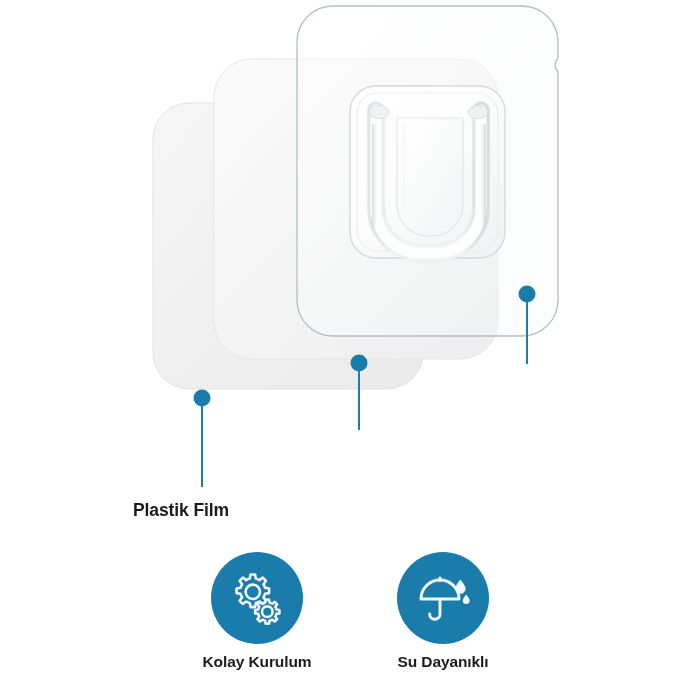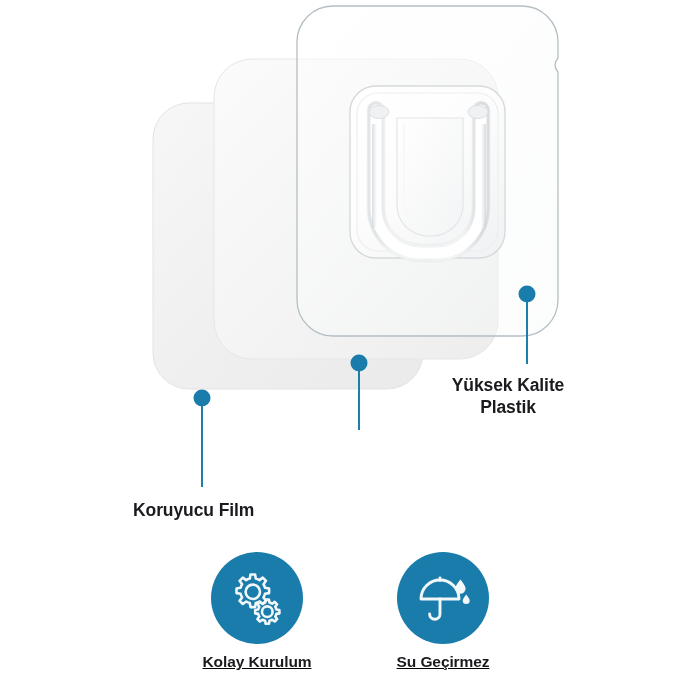--- a/index.html
+++ b/index.html
@@ -28,21 +28,20 @@
   }
   #label-koruyucu{left:133px;top:499px;}
   #label-tutkal{left:263px;top:440px;}
   #label-plastik{left:443px;top:374px;text-align:center;width:130px;}
 
   
   .features{
     position:absolute;left:0;top:552px;width:700px;height:148px;
     display:flex;justify-content:center;align-items:flex-start;
     gap:56px;
-    text-decoration:underline;
   }
   .feature{
     width:130px;
     display:flex;flex-direction:column;align-items:center;
   }
   .feature-badge{
     width:92px;height:92px;border-radius:50%;
     display:flex;align-items:center;justify-content:center;
   }
   .feature-badge svg{display:block;}
@@ -171,25 +170,23 @@
         <line x1="359" y1="364" x2="359" y2="430" stroke="#1f7ea8" stroke-width="2"></line>
         <circle cx="359" cy="363" r="8.5" fill="#1a7cab"></circle>
       </g>
 
       <g>
         <line x1="527" y1="295" x2="527" y2="364" stroke="#1f7ea8" stroke-width="2"></line>
         <circle cx="527" cy="294" r="8.5" fill="#1a7cab"></circle>
       </g>
     </svg>
 
-    <div class="callout-label" id="label-koruyucu">Koruyucu Film</div>
-
-
-    <div class="callout-label" id="label-plastik">Yüksek Kalite
-Plastik</div>
+    <div class="callout-label" id="label-koruyucu">Plastik Film</div>
+
+
   </div>
 
   <div class="features">
 
     <div class="feature">
       <div class="feature-badge" style="background:#1a7cab">
         <svg width="60" height="60" viewBox="0 0 60 60">
           <g fill="none" stroke="#f2f7fa" stroke-width="2.6" stroke-linejoin="round">
             <path d="M23.5 6.5 l4.6 0 0.7 4.1 a12.6 12.6 0 0 1 3.6 1.5 l3.4-2.5 3.2 3.2 -2.5 3.4
                      a12.6 12.6 0 0 1 1.5 3.6 l4.1 0.7 0 4.6 -4.1 0.7 a12.6 12.6 0 0 1 -1.5 3.6
@@ -218,18 +215,18 @@
             <path d="M8 31 a19 19 0 0 1 38 0 Z"></path>
             <line x1="27" y1="10" x2="27" y2="12.4"></line>
             <path d="M27 31 L27 46 a5.2 5.2 0 0 1 -10.4 0"></path>
           </g>
           <g fill="#f2f7fa">
             <path d="M47.4 11.5 c3.4 4.6 5.2 7.0 5.2 9.1 a5.2 5.2 0 0 1 -10.4 0 c0-2.1 1.8-4.5 5.2-9.1 Z"></path>
             <path d="M53.2 26.5 c2.3 3.1 3.5 4.7 3.5 6.1 a3.5 3.5 0 0 1 -7 0 c0-1.4 1.2-3.0 3.5-6.1 Z"></path>
           </g>
         </svg>
       </div>
-      <div class="feature-label">Su Geçirmez</div>
+      <div class="feature-label">Su Dayanıklı</div>
     </div>
 
 
   </div>
 </div>
 
 </body></html>

